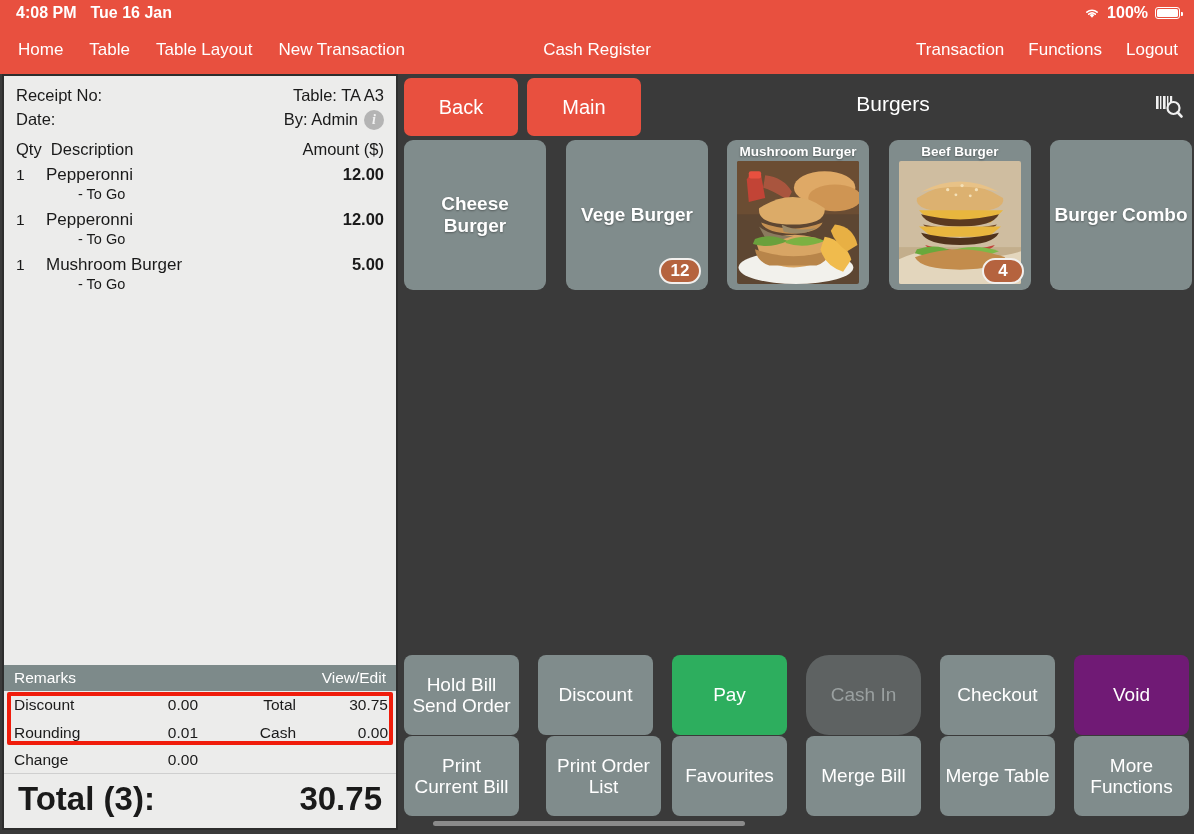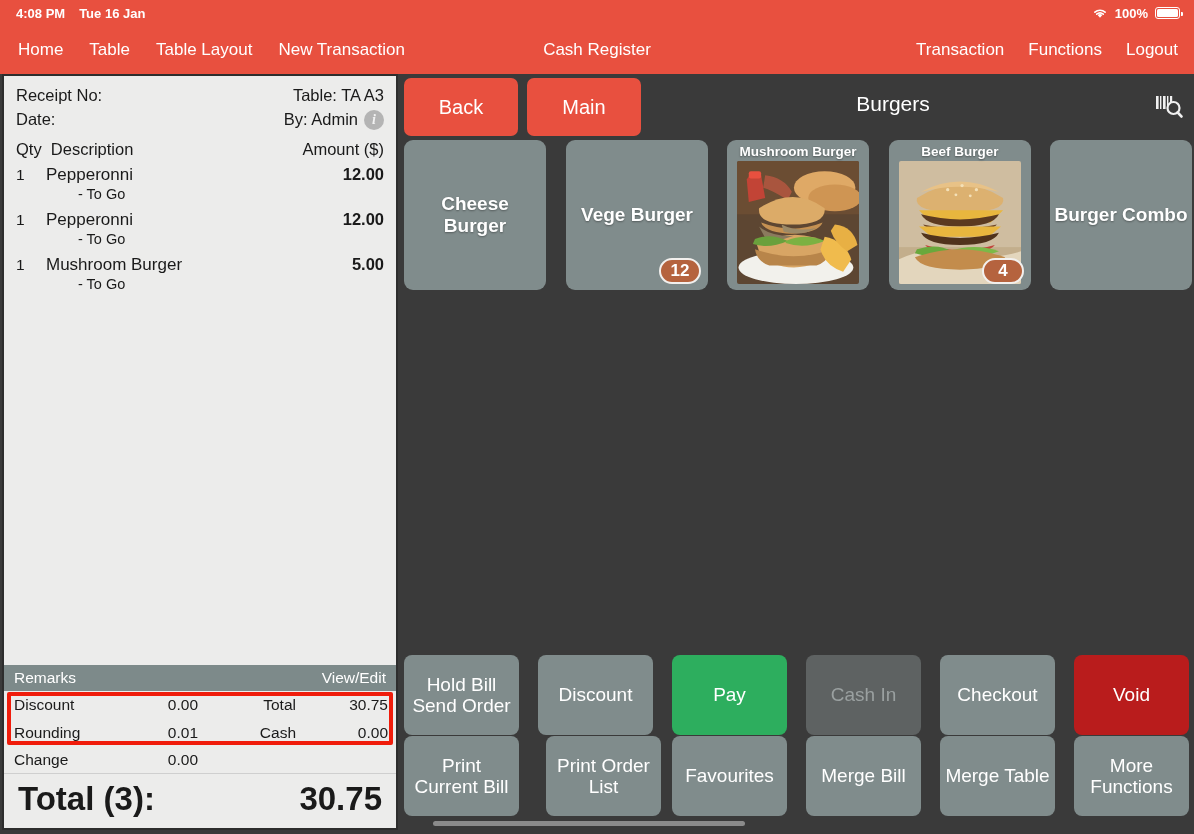--- a/index.html
+++ b/index.html
@@ -10,21 +10,21 @@
     overflow: hidden;
   }
   #app { position: relative; width: 1194px; height: 834px; background: #3a3a3a; }
 
   
   .statusbar {
     position: absolute; top: 0; left: 0; width: 1194px; height: 26px;
     background: #e8503f; color: #fff;
     display: flex; align-items: center; justify-content: space-between;
     padding: 0 14px 0 16px;
-    font-size: 13px; font-weight: bold;
+    font-size: 16px; font-weight: bold;
   }
   .sb-left { display: flex; align-items: center; gap: 14px; }
   .sb-right { display: flex; align-items: center; gap: 7px; }
   .wifi-icon { display: inline-block; width: 16px; height: 12px; position: relative; }
   .wifi-icon svg { display: block; }
   .battery {
     width: 25px; height: 12px; border: 1.6px solid #fff; border-radius: 3px;
     position: relative; display: inline-block;
   }
   .battery::after {
@@ -163,22 +163,22 @@
     border: none; border-radius: 8px; cursor: pointer;
     background: #808c8c; color: #fff;
     font-size: 19px; line-height: 1.12;
     font-family: "Liberation Sans", sans-serif;
     display: flex; align-items: center; justify-content: center;
     text-align: center; padding: 2px;
   }
   .abtn.row1 { top: 0; }
   .abtn.row2 { top: 81px; }
   .abtn.pay { background: #2dae5e; }
-  .abtn.void { background: #b91c1c; text-align: center; }
-  .abtn.disabled { background: #5e6262; color: #9aa0a0; cursor: default; }
+  .abtn.void { background: #701a75; text-align: center; }
+  .abtn.disabled { background: #5e6262; color: #9aa0a0; cursor: default; border-radius: 23px; }
 
   .home-indicator {
     position: absolute; bottom: 8px; left: 433px;
     width: 312px; height: 5px; border-radius: 3px;
     background: #8b8b8b;
   }
 </style>
 </head>
 <body>
 

